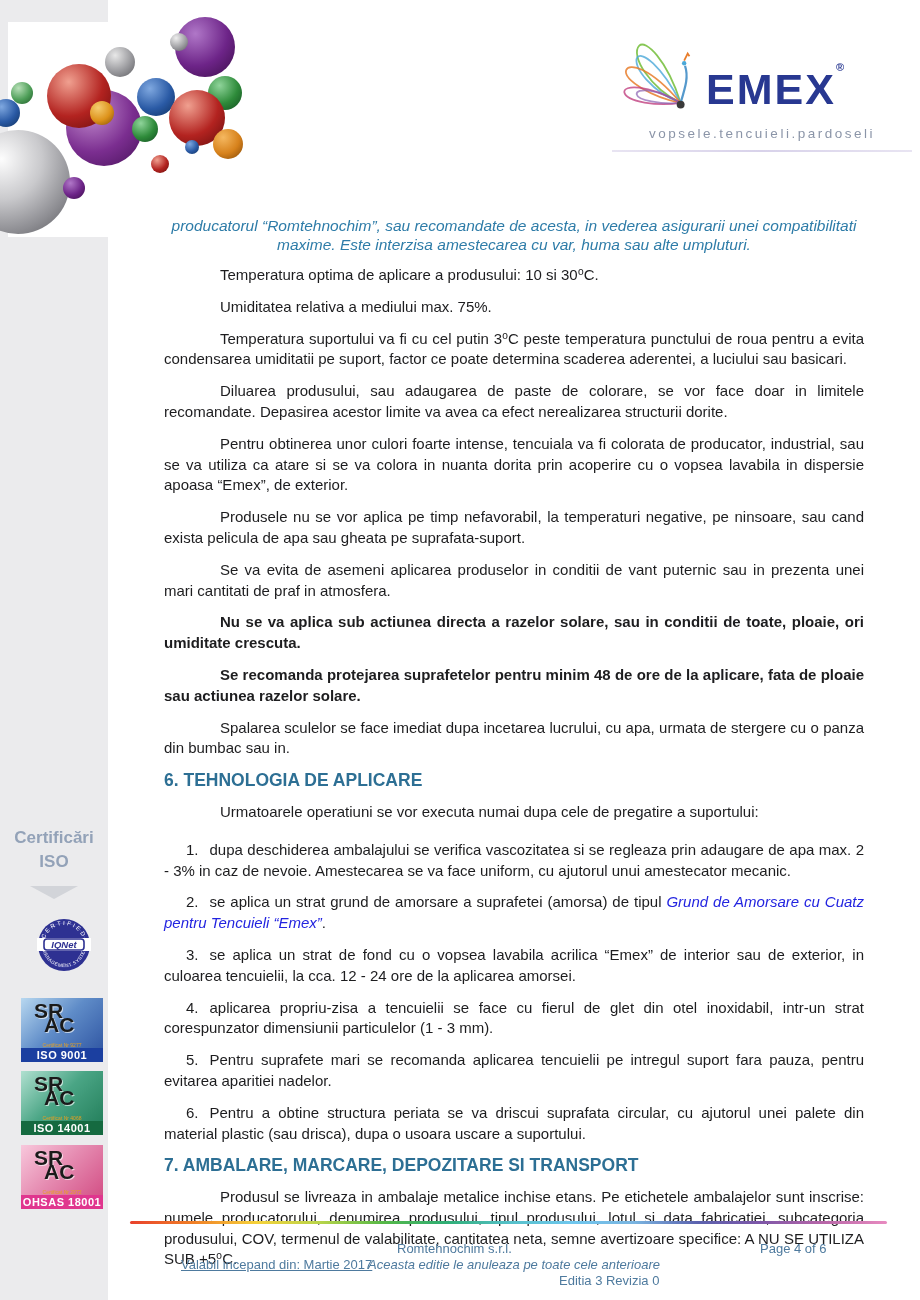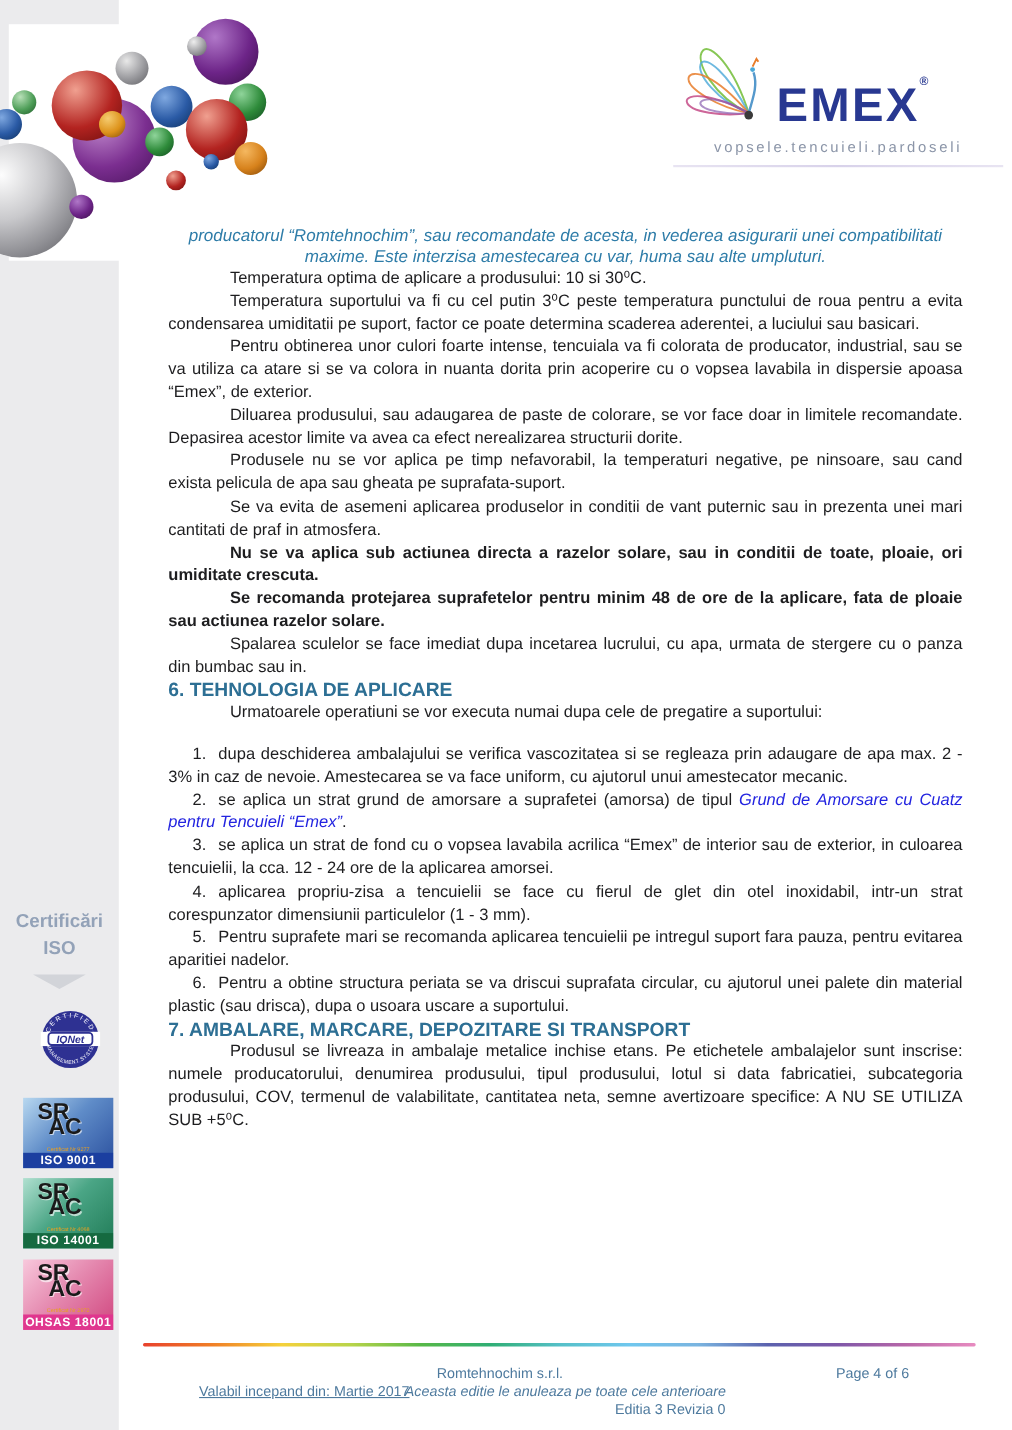--- a/index.html
+++ b/index.html
@@ -4,21 +4,21 @@
 <style>
   html,body{margin:0;padding:0;background:#fff;}
   .page{position:relative;width:920px;height:1300px;background:#ffffff;overflow:hidden;
         font-family:"Liberation Sans","DejaVu Sans",sans-serif;}
   .side-strip{position:absolute;left:0;top:0;width:108px;height:1300px;background:#ebebed;}
   
   .sphere-canvas{position:absolute;left:8px;top:22px;width:250px;height:215px;background:#fff;}
   .sphere{position:absolute;border-radius:50%;}
   
   .logo{position:absolute;left:612px;top:34px;width:300px;}
-  .logo-row{display:flex;align-items:flex-end;}
+  .logo-row{display:flex;align-items:flex-start;}
   .brand{margin-left:6px;margin-top:34px;font-size:43px;font-weight:800;letter-spacing:2px;
          color:#283891;line-height:1;}
   .reg{font-size:11px;font-weight:bold;color:#283891;vertical-align:top;position:relative;top:-6px;}
   .tagline{margin-top:8px;text-align:center;font-size:13.5px;letter-spacing:2.5px;color:#8b95a8;}
   .logo-divider{margin-top:9px;height:2px;background:linear-gradient(to right,#e8e4f2,#d8d2ea,#e8e4f2);}
   
   .cert-title{position:absolute;left:0;top:826px;width:108px;text-align:center;
               color:#93a2b8;font-weight:bold;font-size:17px;line-height:24px;}
   .cert-triangle{position:absolute;left:30px;top:886px;width:0;height:0;
                  border-left:24px solid transparent;border-right:24px solid transparent;
@@ -35,21 +35,21 @@
   .srac .cert{position:absolute;bottom:14px;left:0;right:0;text-align:center;
               font-size:5px;color:#e8a020;white-space:nowrap;}
   .srac .band{position:absolute;bottom:0;left:0;right:0;height:14px;text-align:center;
               font-size:11px;font-weight:bold;color:#fff;line-height:14px;letter-spacing:.5px;}
   .srac-blue .band{background:#1b3fa0;}
   .srac-green .band{background:#156a40;}
   .srac-pink .band{background:#e0368e;}
   
   .content{position:absolute;left:153px;top:205px;width:722px;
            font-size:15px;line-height:20.8px;color:#1d1d1f;text-align:justify;}
-  .content p{margin:0;}
+  .content p{margin:11px;}
   .intro{text-align:center;font-style:italic;color:#2e7ca8;font-size:15.5px;line-height:19px;
          margin-bottom:16px;}
   .ind{text-indent:56px;}
   .b{font-weight:bold;}
   .warning{text-align:center;font-weight:bold;font-style:italic;color:#2470a0;
            font-size:15.5px;margin:19px 0 22px 0;text-indent:0;}
   .sec{color:#2d6f94;font-size:17.5px;font-weight:bold;margin:15px 0 17px 0;text-align:left;}
   .li{text-indent:22px;}
   .li .num{padding-right:11px;}
   .link{color:#2324e0;font-style:italic;cursor:pointer;}
@@ -153,23 +153,24 @@
   <div class="srac srac-pink">
     <span class="sr">SR</span>
     <span class="ac">AC</span>
     <span class="cert">Certificat Nr 2972</span>
     <span class="band">OHSAS 18001</span>
   </div>
 
   <div class="content">
     <p class="intro">producatorul “Romtehnochim”, sau recomandate de acesta, in vederea asigurarii unei compatibilitati maxime. Este interzisa amestecarea cu var, huma sau alte umpluturi.</p>
     <p class="ind">Temperatura optima de aplicare a produsului: 10 si 30⁰C.</p>
+    <p class="ind">Umiditatea relativa a mediului max. 75%.</p>
     <p class="ind">Temperatura suportului va fi cu cel putin 3⁰C peste temperatura punctului de roua pentru a evita condensarea umiditatii pe suport, factor ce poate determina scaderea aderentei, a luciului sau basicari.</p>
+    <p class="ind">Diluarea produsului, sau adaugarea de paste de colorare, se vor face doar in limitele recomandate. Depasirea acestor limite va avea ca efect nerealizarea structurii dorite.</p>
     <p class="ind">Pentru obtinerea unor culori foarte intense, tencuiala va fi colorata de producator, industrial, sau se va utiliza ca atare si se va colora in nuanta dorita prin acoperire cu o vopsea lavabila in dispersie apoasa “Emex”, de exterior.</p>
-    <p class="ind">Diluarea produsului, sau adaugarea de paste de colorare, se vor face doar in limitele recomandate. Depasirea acestor limite va avea ca efect nerealizarea structurii dorite.</p>
     <p class="ind">Produsele nu se vor aplica pe timp nefavorabil, la temperaturi negative, pe ninsoare, sau cand exista pelicula de apa sau gheata pe suprafata-suport.</p>
     <p class="ind">Se va evita de asemeni aplicarea produselor in conditii de vant puternic sau in prezenta unei mari cantitati de praf in atmosfera.</p>
     <p class="ind b">Nu se va aplica sub actiunea directa a razelor solare, sau in conditii de toate, ploaie, ori umiditate crescuta.</p>
     <p class="ind b">Se recomanda protejarea suprafetelor pentru minim 48 de ore de la aplicare, fata de ploaie sau actiunea razelor solare.</p>
     <p class="ind">Spalarea sculelor se face imediat dupa incetarea lucrului, cu apa, urmata de stergere cu o panza din bumbac sau in.</p>
     <p class="sec">6. TEHNOLOGIA DE APLICARE</p>
     <p class="ind" style="margin-bottom:17px">Urmatoarele operatiuni se vor executa numai dupa cele de pregatire a suportului:</p>
 
     <p class="li"><span class="num">1.</span><span>dupa deschiderea ambalajului se verifica vascozitatea si se regleaza prin adaugare de apa max. 2 - 3% in caz de nevoie. Amestecarea se va face uniform, cu ajutorul unui amestecator mecanic.</span></p>
     <p class="li"><span class="num">2.</span><span>se aplica un strat grund de amorsare a suprafetei (amorsa) de tipul </span><span class="link">Grund de Amorsare cu Cuatz pentru Tencuieli “Emex”</span><span>.</span></p>

